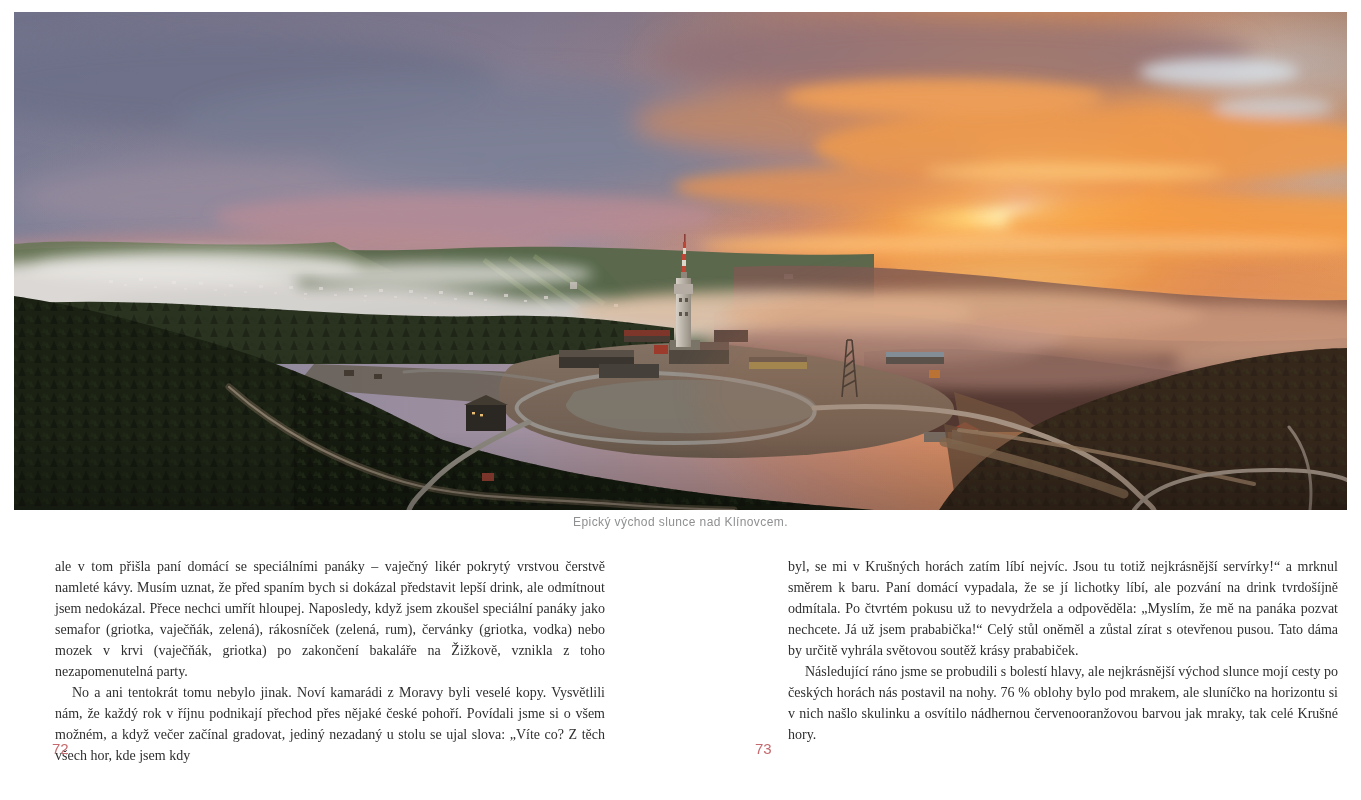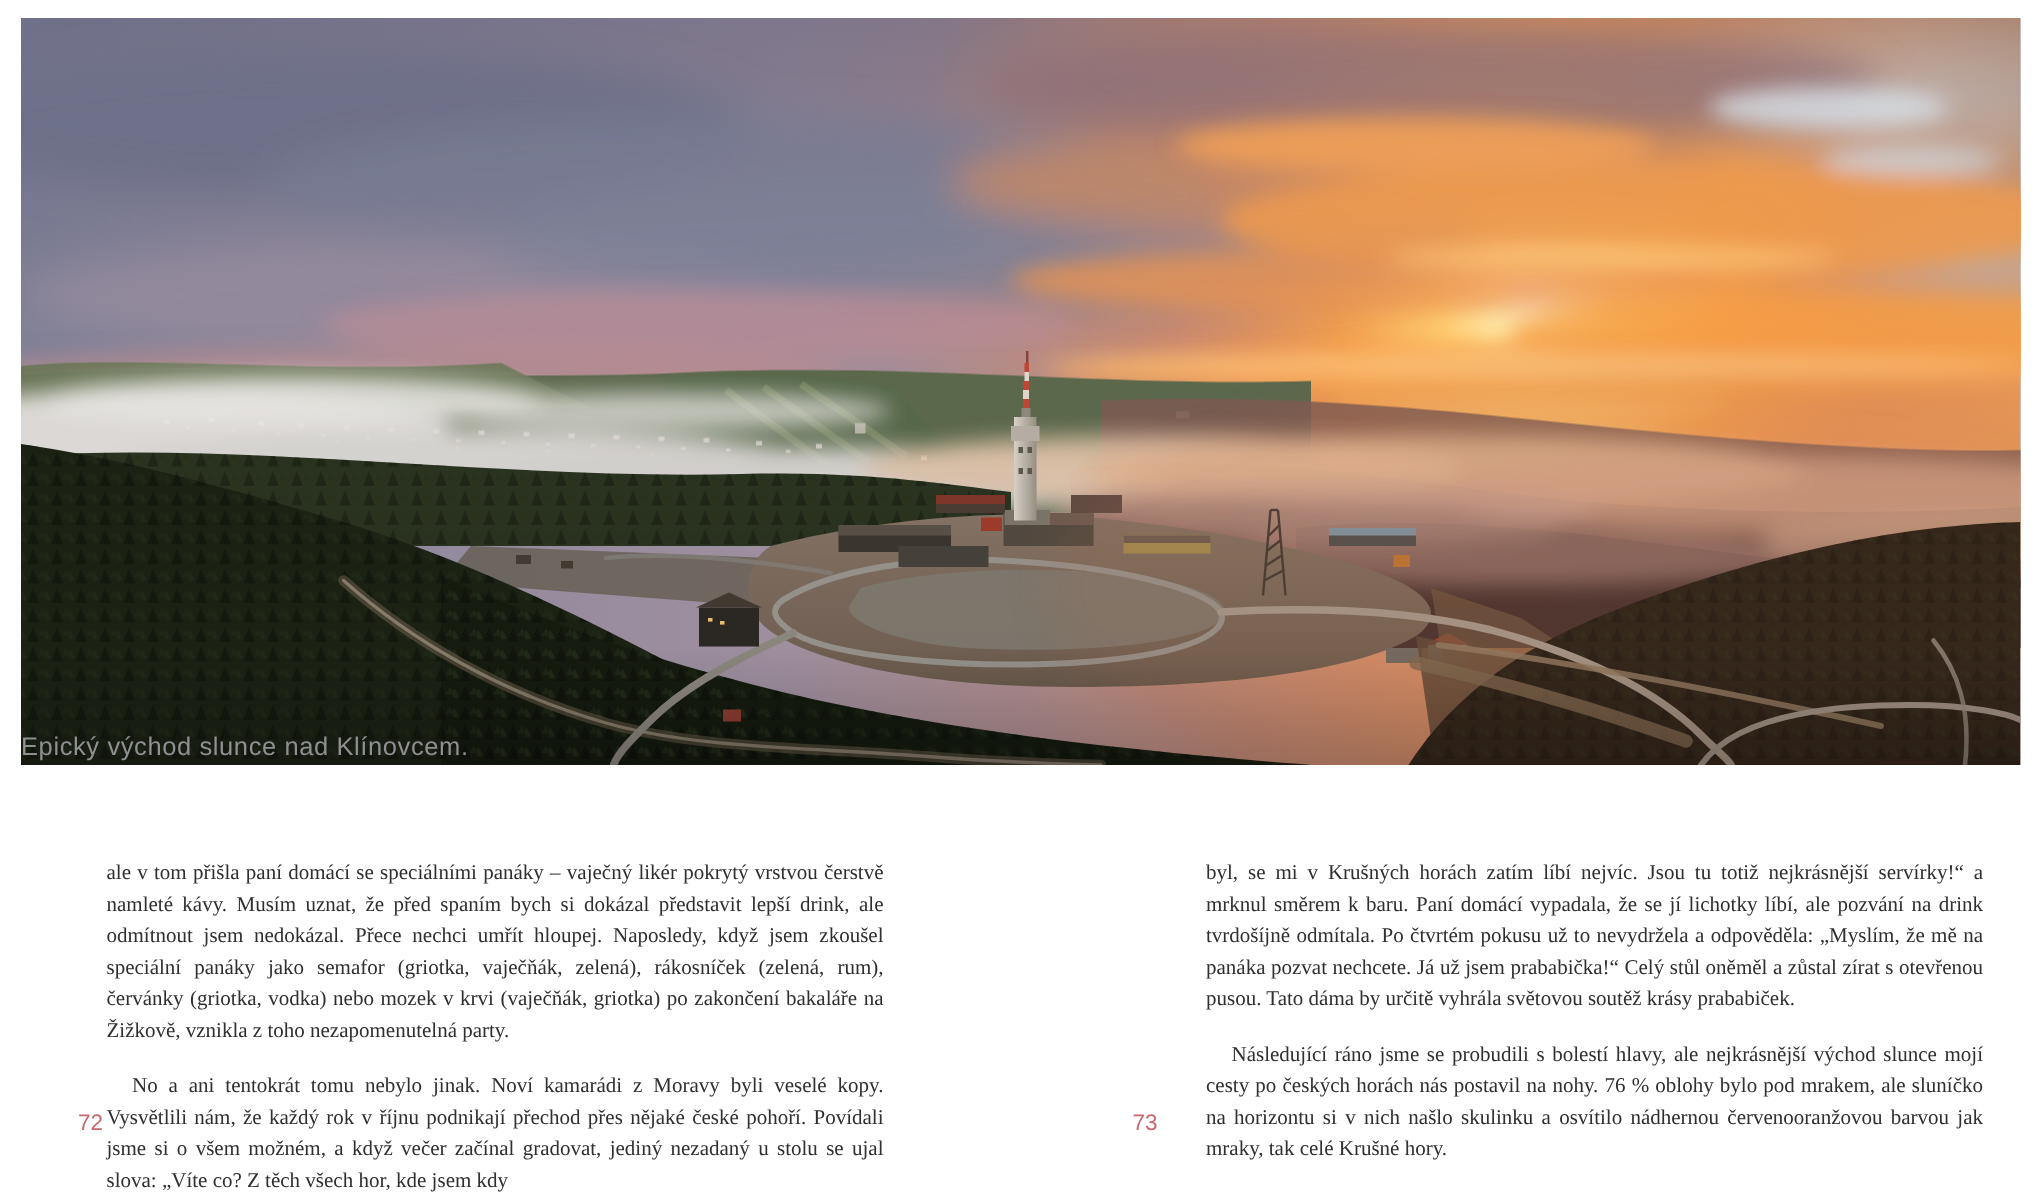--- a/index.html
+++ b/index.html
@@ -7,33 +7,33 @@
     width:1361px;height:800px;position:relative;overflow:hidden;
     background:#ffffff;
     font-family:"Liberation Serif", serif;
   }
   .photo-frame{
     position:absolute;left:14px;top:12px;width:1333px;height:498px;
     overflow:hidden;background:#9a8c95;
   }
   .photo-frame svg{display:block;width:100%;height:100%;}
   .caption{
-    position:absolute;left:14px;top:488px;width:1333px;
-    text-align:left;
+    position:absolute;left:14px;top:515px;width:1333px;
+    text-align:center;
     font-family:"Liberation Sans", sans-serif;
-    font-size:17px;letter-spacing:.4px;color:#8f9092;
+    font-size:12px;letter-spacing:.4px;color:#8f9092;
   }
   .column{
     position:absolute;top:556px;width:550px;
     font-size:14px;line-height:21px;color:#2f2f2f;
     text-align:justify;
   }
   .col-left{left:55px;}
   .col-right{left:788px;}
-  .column p{margin:16px;padding:0;}
+  .column p{margin:0;padding:0;}
   .column p.indent{text-indent:17px;}
   .pagenum{
     position:absolute;top:740px;font-size:15px;color:#c5696e;
     font-family:Liberation Sans, sans-serif;
   }
   .pn-left{left:52px;}
   .pn-right{left:755px;width:550px;}
 </style>
 </head>
 <body>

